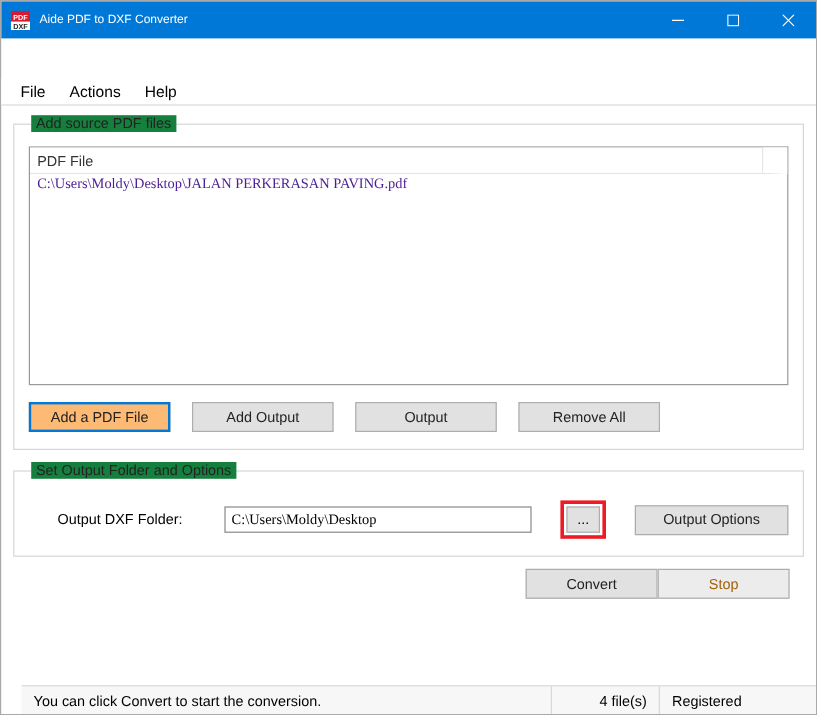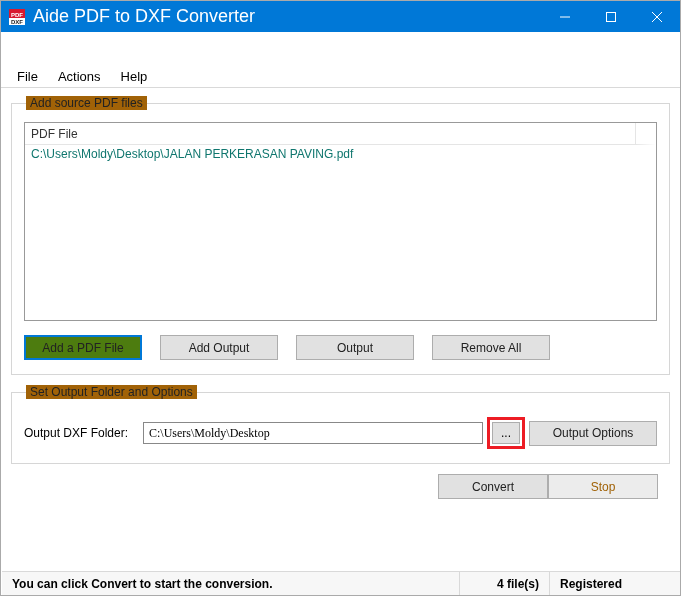--- a/index.html
+++ b/index.html
@@ -23,21 +23,21 @@
     }
     .titlebar .app-icon {
       width: 16px;
       height: 16px;
       margin-right: 8px;
       display: inline-flex;
       align-items: center;
       justify-content: center;
     }
     .titlebar .app-icon svg { display: block; }
-    .titlebar .title { font-size: 18px; flex: 1; }
+    .titlebar .title { font-size: 10px; flex: 1; }
     .winbtns { display: flex; height: 100%; }
     .winbtn {
       width: 46px;
       display: flex;
       align-items: center;
       justify-content: center;
       color: #fff;
     }
     .winbtn svg { display: block; }
     .menubar {
@@ -57,21 +57,21 @@
       border: 1px solid #d6d6d6;
       padding: 12px 12px 14px 12px;
       margin-bottom: 10px;
       position: relative;
     }
     legend {
       font-size: 12px;
       padding: 0 4px;
       margin-left: 2px;
       color: #222;
-      background: #a16207;
+      background: #15803d;
     }
     .file-table {
       border: 1px solid #999;
       height: 199px;
       background: #fff;
       display: flex;
       flex-direction: column;
     }
     .file-table-header {
       height: 22px;
@@ -90,21 +90,22 @@
       display: flex;
       align-items: center;
       flex: 1;
     }
     .file-row {
       height: 17px;
       display: flex;
       align-items: center;
       padding-left: 6px;
       font-size: 12px;
-      color: #0f766e;
+      color: #4c1d95;
+      font-family: Liberation Serif, serif;
     }
     .btn-row {
       display: flex;
       gap: 18px;
       margin-top: 14px;
     }
     .btn {
       height: 25px;
       border: 1px solid #adadad;
       background: #e1e1e1;
@@ -112,31 +113,32 @@
       display: flex;
       align-items: center;
       justify-content: center;
       cursor: default;
       min-width: 118px;
       color: #222;
       font-family: inherit;
     }
     .btn.primary {
       border: 2px solid #0078d7;
-      background: #4d7c0f;
+      background: #fdba74;
     }
     .btn.disabled {
       color: #a16207;
       background: #ececec;
     }
     .output-row {
       display: flex;
       align-items: center;
-      gap: 4px;
+      gap: 24px;
       margin-top: 6px;
+      margin-left: 24px;
     }
     .output-row label { font-size: 12px; min-width: 115px; }
     .output-row input[type="text"] {
       flex: 1;
       height: 22px;
       border: 1px solid #888;
       padding: 0 5px;
       font-size: 12px;
       font-family: Liberation Serif, serif;
     }
@@ -160,28 +162,27 @@
     .convert-row {
       display: flex;
       justify-content: flex-end;
       gap: 0;
       padding: 0 12px 0 0;
       margin-top: 4px;
     }
     .convert-row .btn { min-width: 110px; }
     .statusbar {
       position: absolute;
-      left: 1px; right: 0; bottom: 0;
+      left: 17px; right: 0; bottom: 0;
       height: 24px;
       border-top: 1px solid #d9d9d9;
       display: flex;
       align-items: center;
       font-size: 12px;
       background: #f7f7f7;
-      font-weight: bold;
     }
     .status-cell {
       padding: 0 10px;
       height: 100%;
       display: flex;
       align-items: center;
       border-right: 1px solid #d9d9d9;
     }
     .status-cell.main { flex: 1; }
     .status-cell.files { width: 90px; justify-content: flex-end; }

